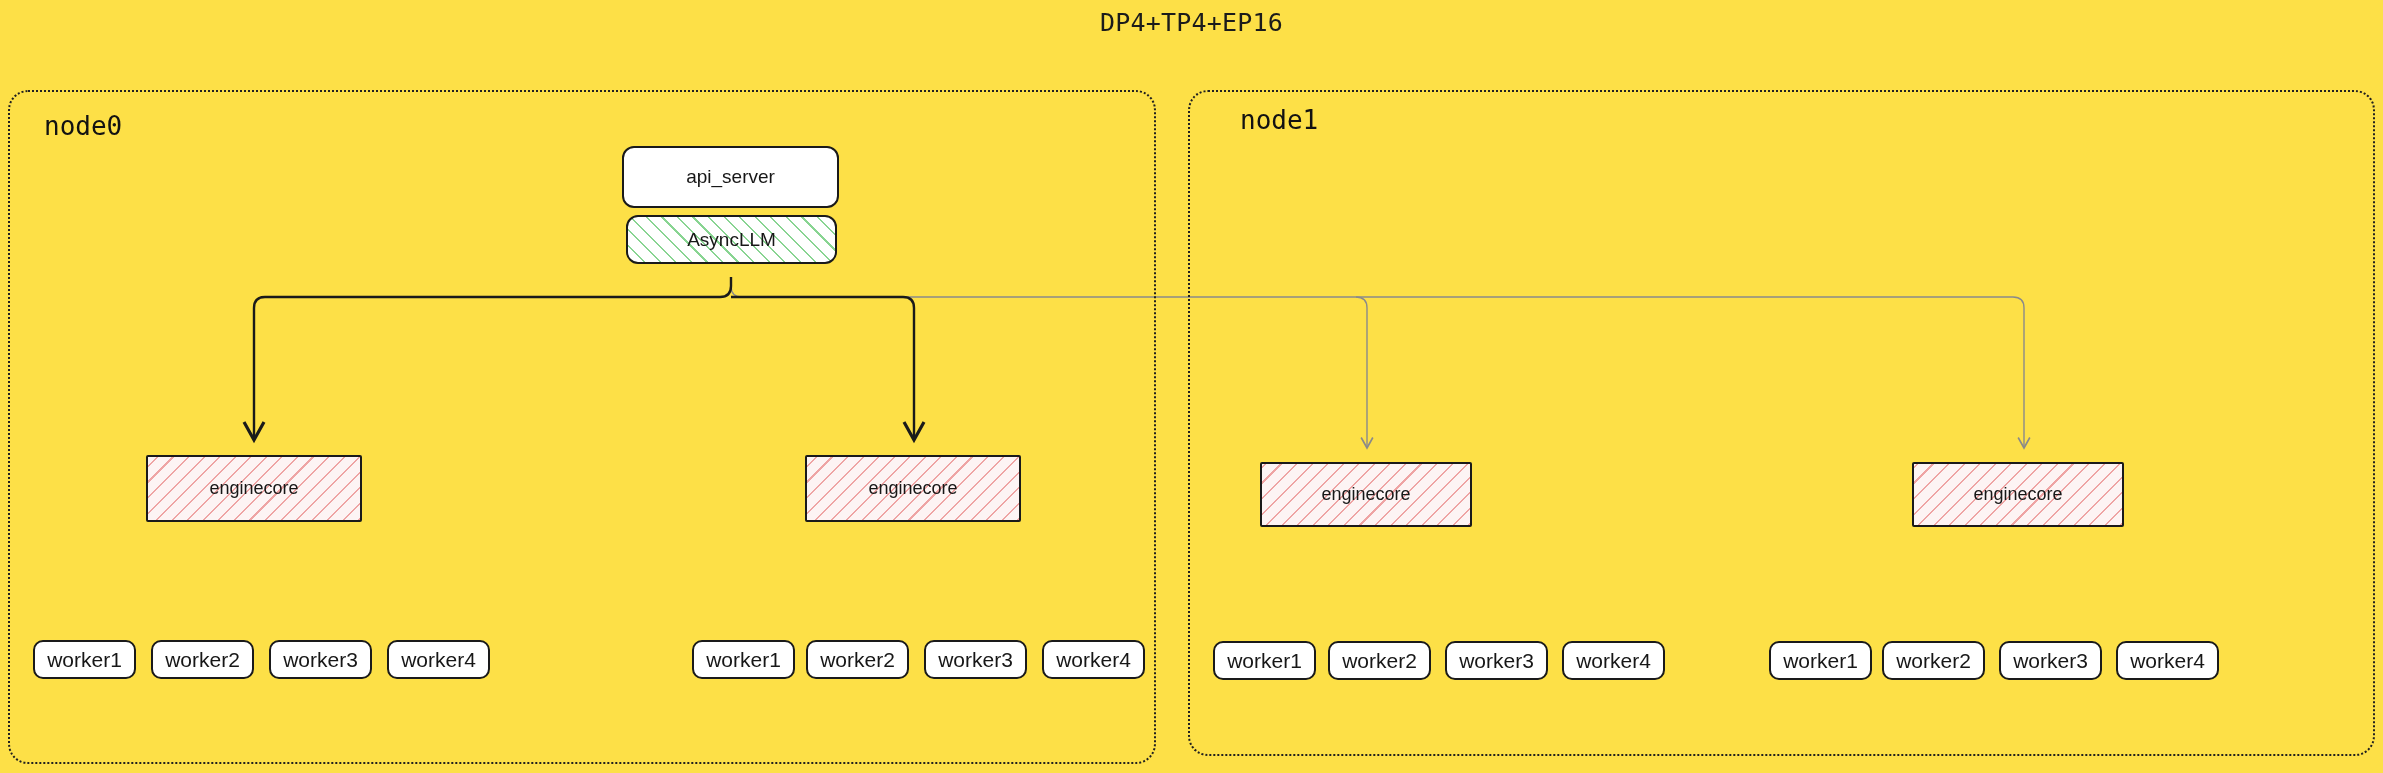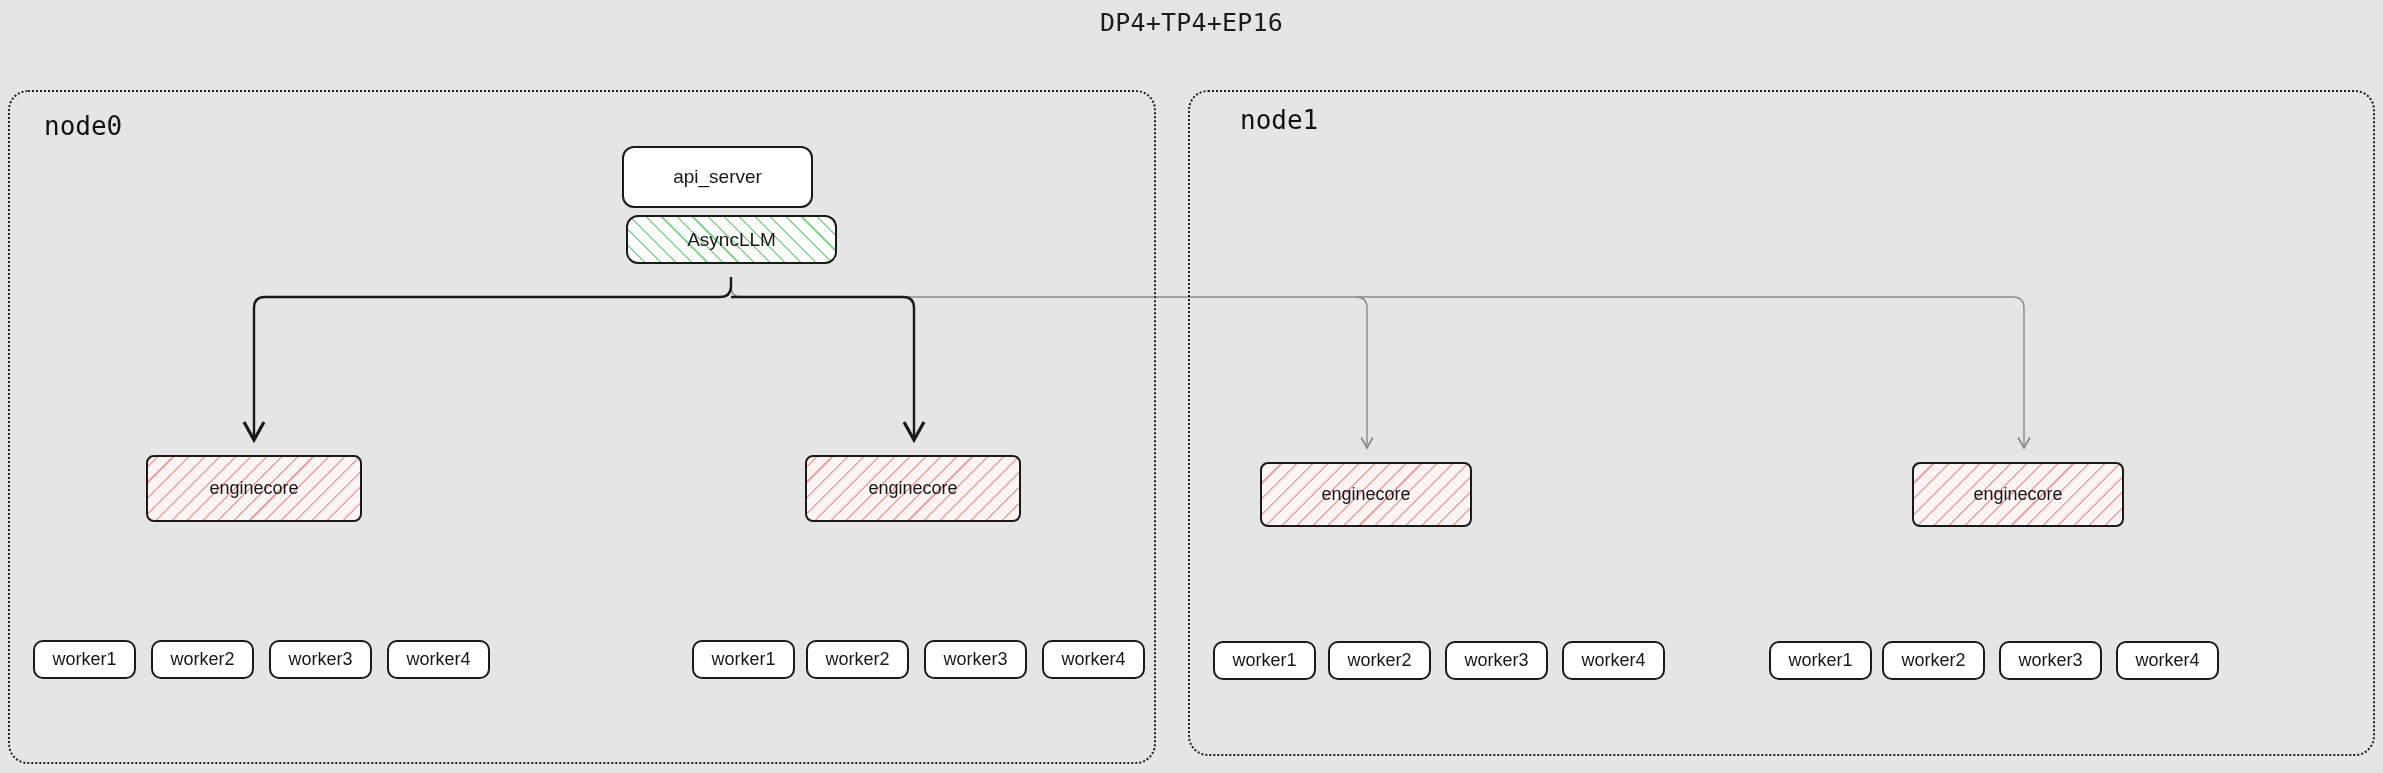--- a/index.html
+++ b/index.html
@@ -4,21 +4,21 @@
 <style>
   html, body {
     margin: 0;
     padding: 0;
     background: #ffffff;
   }
   #canvas {
     position: relative;
     width: 2383px;
     height: 773px;
-    background: #e5e5e5;
+    background: #fde047;
     font-family: "Liberation Sans", sans-serif;
     overflow: hidden;
   }
   #edge-layer {
     position: absolute;
     left: 0;
     top: 0;
     width: 2383px;
     height: 773px;
     pointer-events: none;
@@ -72,32 +72,32 @@
     background-image: repeating-linear-gradient(
       45deg,
       rgba(130, 210, 140, 0.95) 0px,
       rgba(130, 210, 140, 0.95) 1.6px,
       rgba(255, 255, 255, 0) 1.6px,
       rgba(255, 255, 255, 0) 11px
     );
   }
   .box-enginecore {
     font-size: 18px;
-    border-radius: 8px;
+    border-radius: 2px;
     background-color: #fdf4f4;
     background-image: repeating-linear-gradient(
       -45deg,
       rgba(236, 150, 150, 0.85) 0px,
       rgba(236, 150, 150, 0.85) 1.5px,
       rgba(255, 255, 255, 0) 1.5px,
       rgba(255, 255, 255, 0) 11px
     );
   }
   .box-worker {
-    font-size: 18px;
+    font-size: 21px;
     border-radius: 10px;
     border-width: 2px;
   }
   .box-label {
     pointer-events: none;
   }
 </style>
 </head>
 <body>
 
@@ -122,21 +122,21 @@
     <path d="M 731 297 L 903 297 Q 914 297 914 308 L 914 440" fill="none" stroke="#1a1a1a" stroke-width="2.4" marker-end="url(#arrow-dark)"></path>
 
     <path d="M 1356 297 Q 1367 297 1367 308 L 1367 448" fill="none" stroke="#8a8a8a" stroke-width="1.4" marker-end="url(#arrow-gray)"></path>
 
     <path d="M 2013 297 Q 2024 297 2024 308 L 2024 448" fill="none" stroke="#8a8a8a" stroke-width="1.4" marker-end="url(#arrow-gray)"></path>
   </svg>
 
   <div class="node-group" style="left:8px; top:90px; width:1148px; height:674px;"></div>
   <div class="node-group-label" style="left:44px; top:111px;">node0</div>
 
-  <div class="box box-plain" style="left:622px; top:146px; width:191px; height:62px;align-items:center;">
+  <div class="box box-plain" style="left:622px; top:146px; width:217px; height:62px;align-items:center;">
     <span class="box-label">api_server</span>
   </div>
 
   <div class="box box-asyncllm" style="left:626px; top:215px; width:211px; height:49px;">
     <span class="box-label">AsyncLLM</span>
   </div>
 
   <div class="box box-enginecore" style="left:146px; top:455px; width:216px; height:67px;">
     <span class="box-label">enginecore</span>
   </div>

